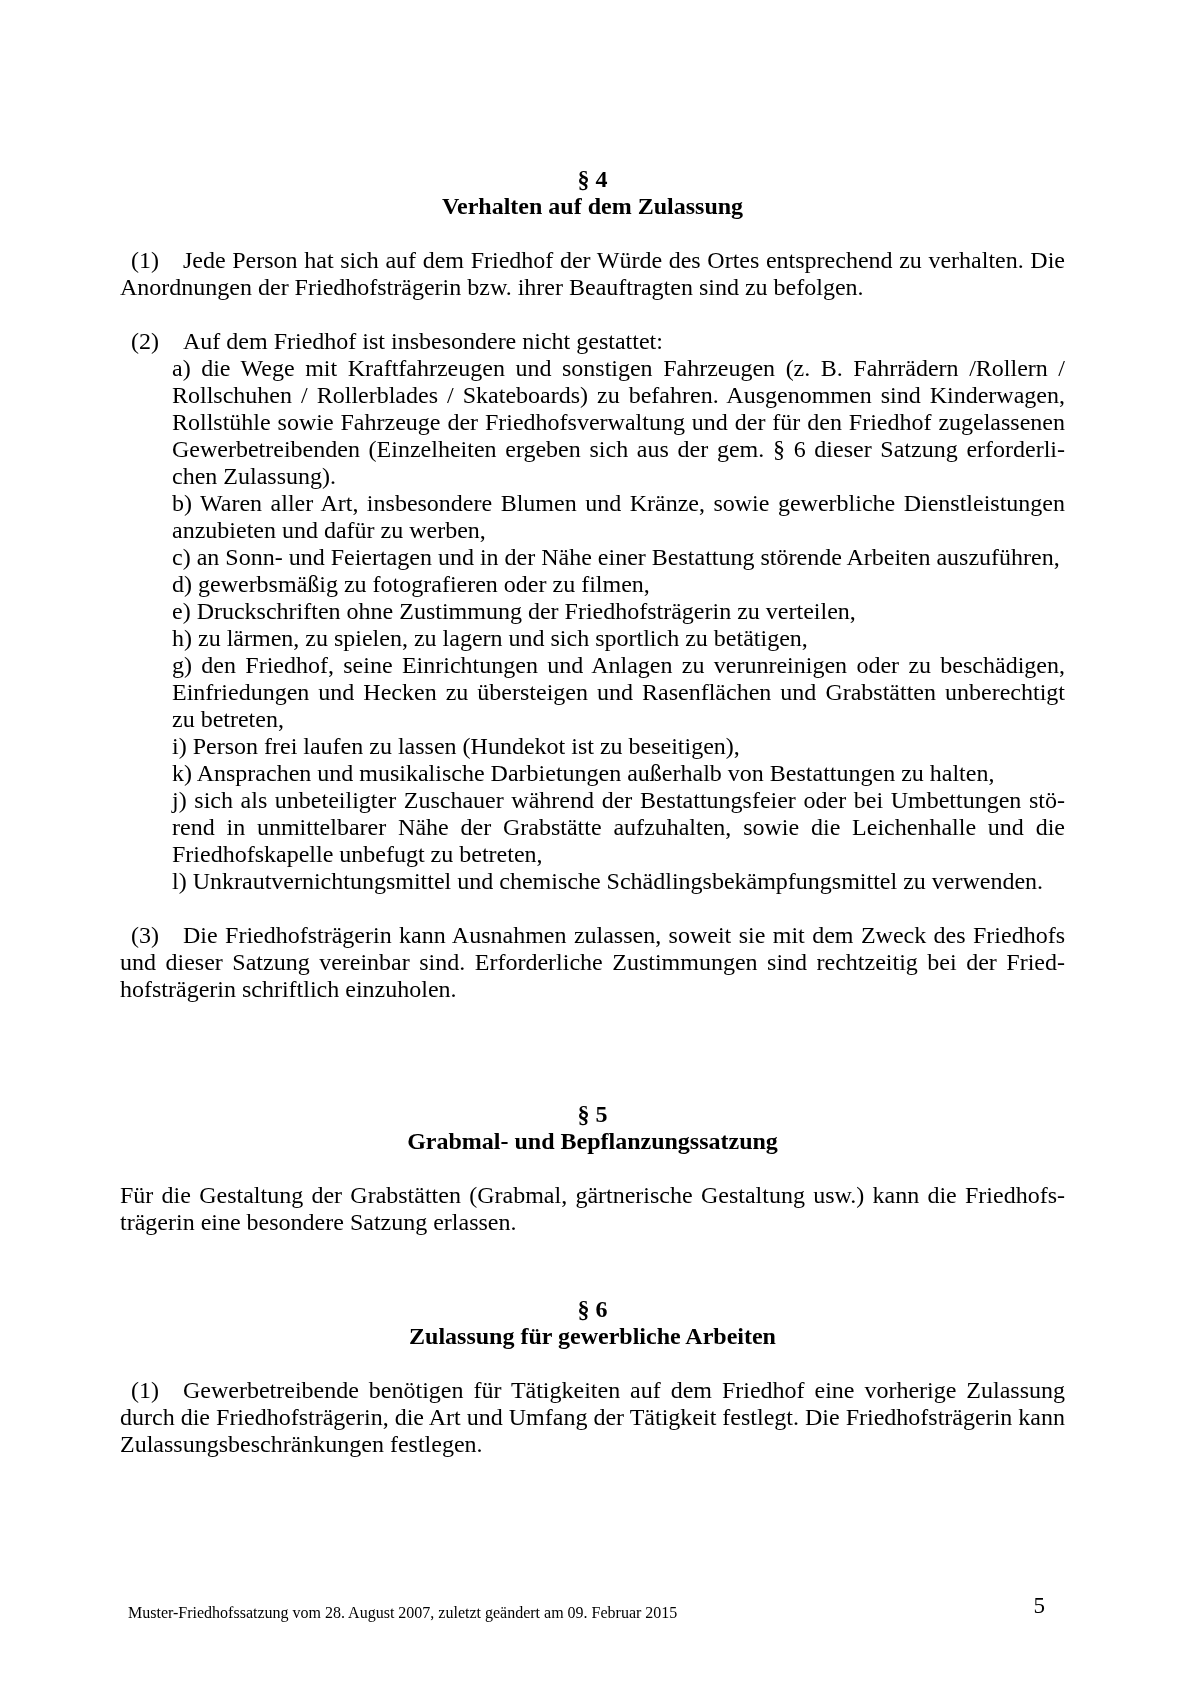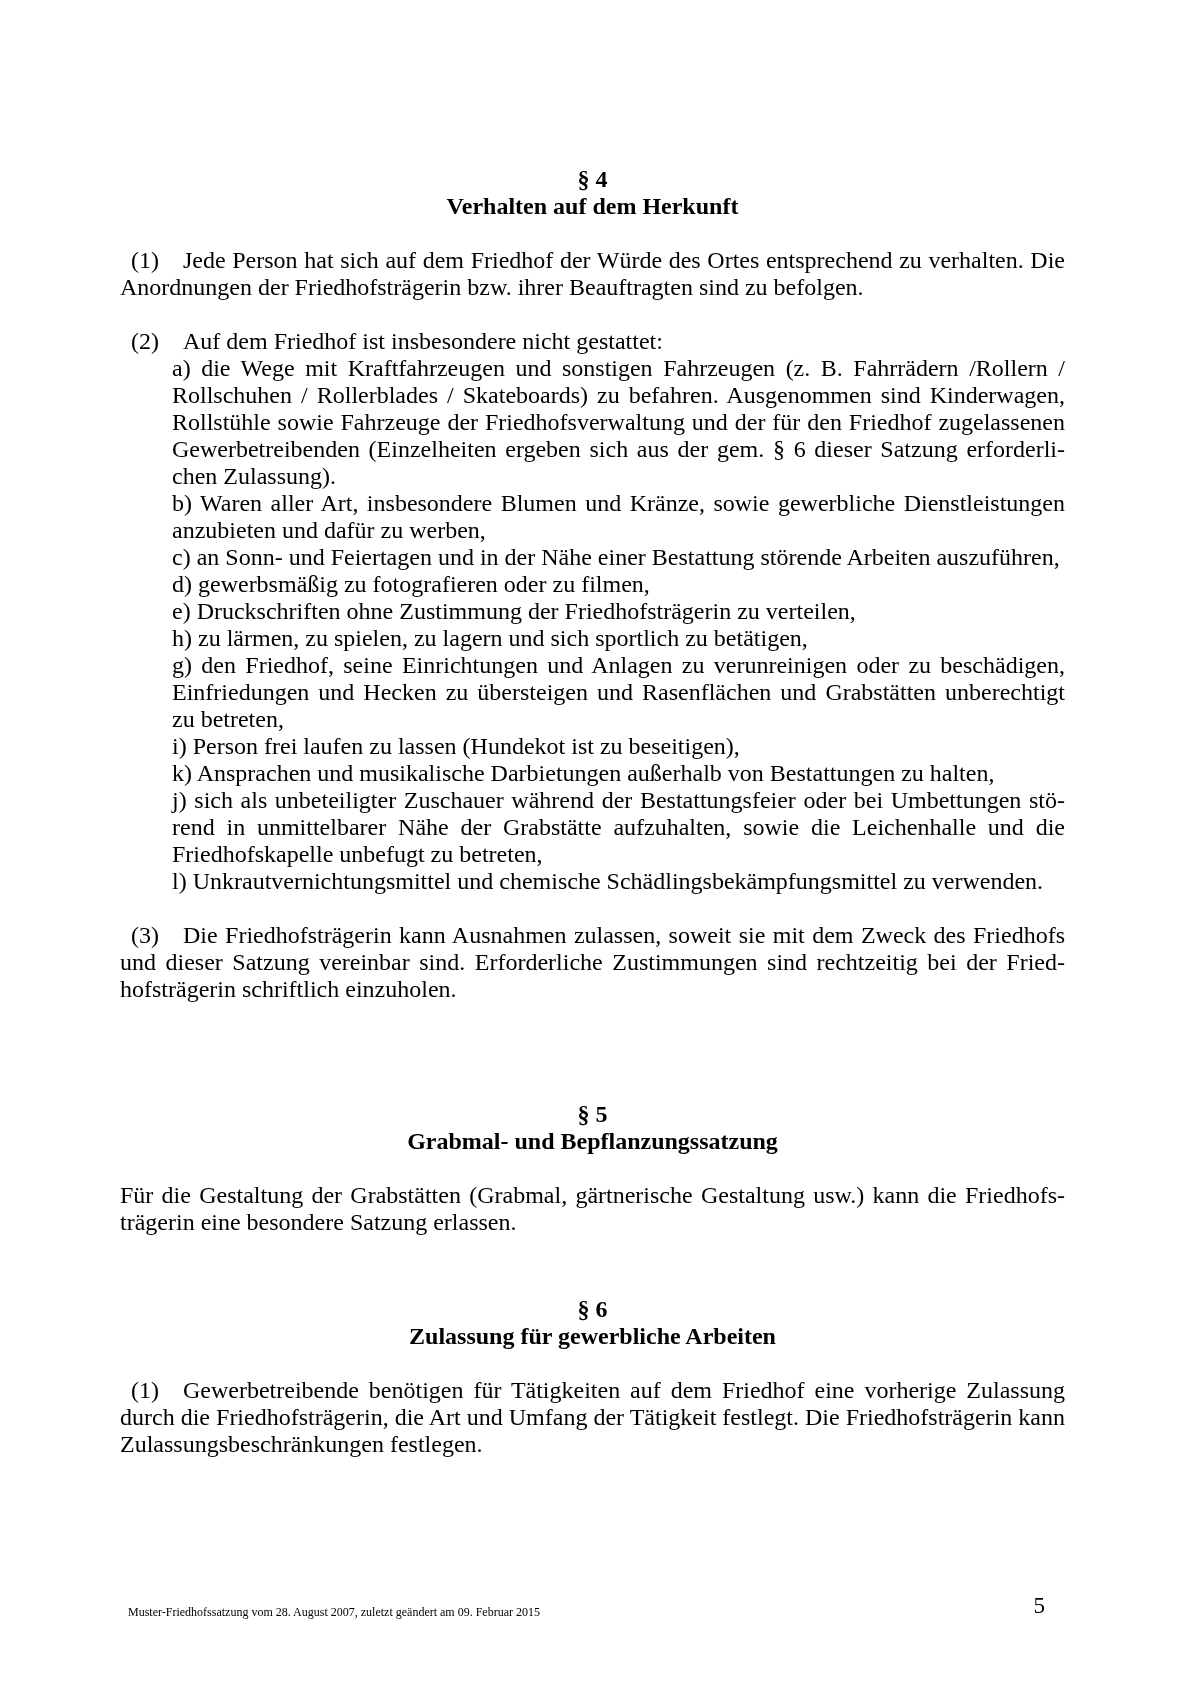--- a/index.html
+++ b/index.html
@@ -43,40 +43,40 @@
   .sub {
     margin: 0 0 0 52px;
   }
   .plain {
     margin: 27px 0 0 0;
   }
   .footer-line {
     position: absolute;
     left: 128px;
     top: 1604px;
-    font-size: 12px;
+    font-size: 16px;
     line-height: 17px;
   }
   .page-number {
     position: absolute;
     right: 155px;
     top: 1592px;
     font-size: 23px;
     line-height: 27px;
   }
 </style>
 </head>
 <body>
 
 <div class="page">
   <div class="content">
 
     <div class="heading">
       <span class="hnum">§ 4</span>
-      <span class="htitle">Verhalten auf dem Herkunft</span>
+      <span class="htitle">Verhalten auf dem Zulassung</span>
     </div>
 
     <p class="para"><span class="pnum">(1)</span><span>Jede Person hat sich auf dem Friedhof der Würde des Ortes entsprechend zu verhalten. Die Anordnungen der Friedhofsträgerin bzw. ihrer Beauftragten sind zu befolgen.</span></p>
 
     <p class="para"><span class="pnum">(2)</span><span>Auf dem Friedhof ist insbesondere nicht gestattet:</span></p>
 
     <p class="sub">a) die Wege mit Kraftfahrzeugen und sonstigen Fahrzeugen (z. B. Fahrrädern /Rollern / Rollschuhen / Rollerblades / Skateboards) zu befahren. Ausgenommen sind Kinderwagen, Rollstühle sowie Fahrzeuge der Friedhofsverwaltung und der für den Friedhof zugelassenen Gewerbetreibenden (Einzelheiten ergeben sich aus der gem. § 6 dieser Satzung erforderli-chen Zulassung).</p>
     <p class="sub">b) Waren aller Art, insbesondere Blumen und Kränze, sowie gewerbliche Dienstleistungen anzubieten und dafür zu werben,</p>
     <p class="sub">c) an Sonn- und Feiertagen und in der Nähe einer Bestattung störende Arbeiten auszuführen,</p>
     <p class="sub">d) gewerbsmäßig zu fotografieren oder zu filmen,</p>

